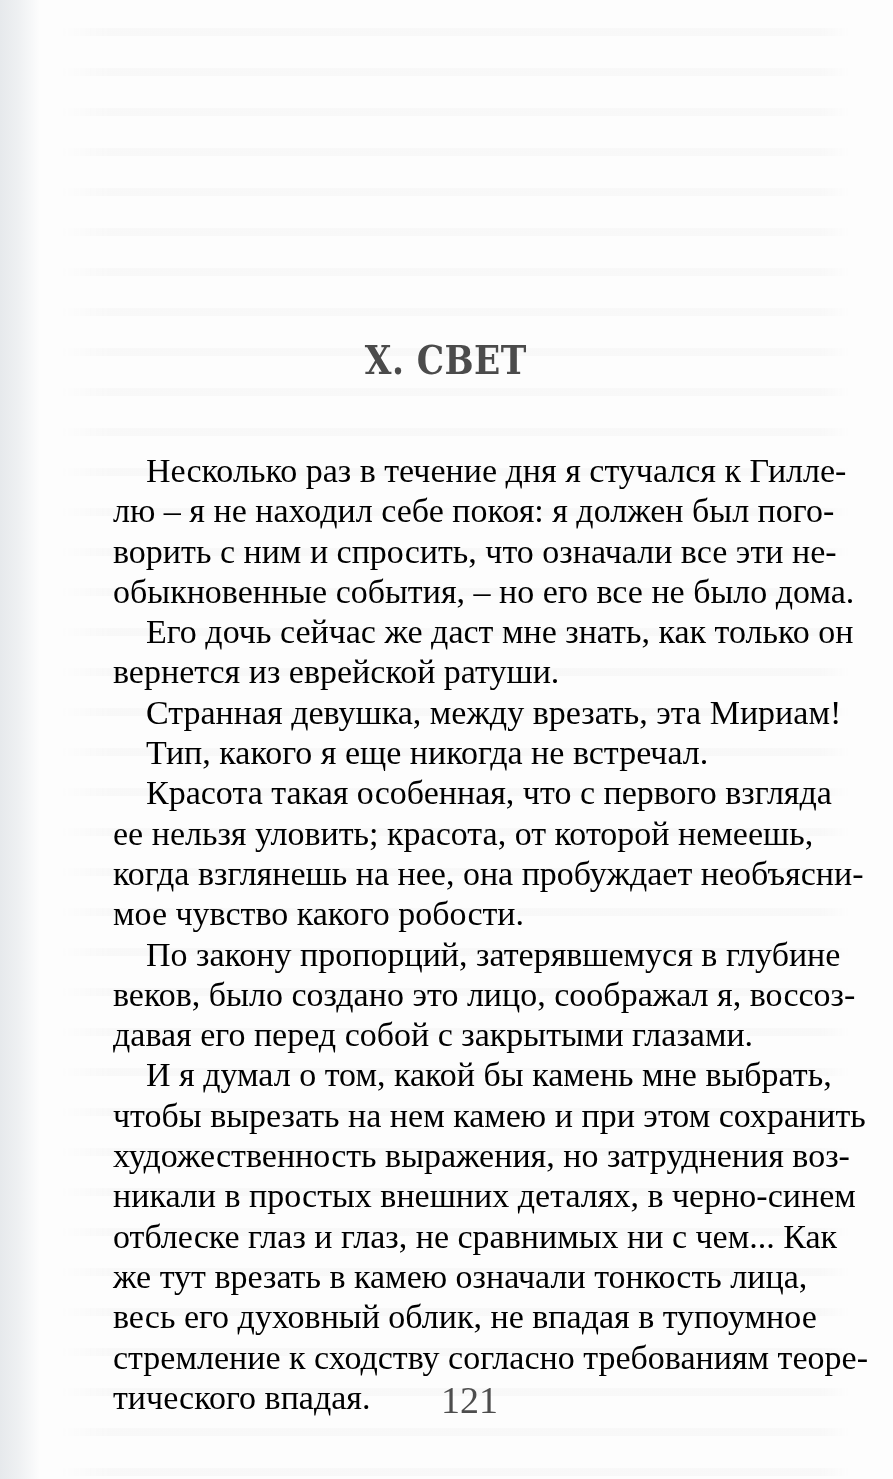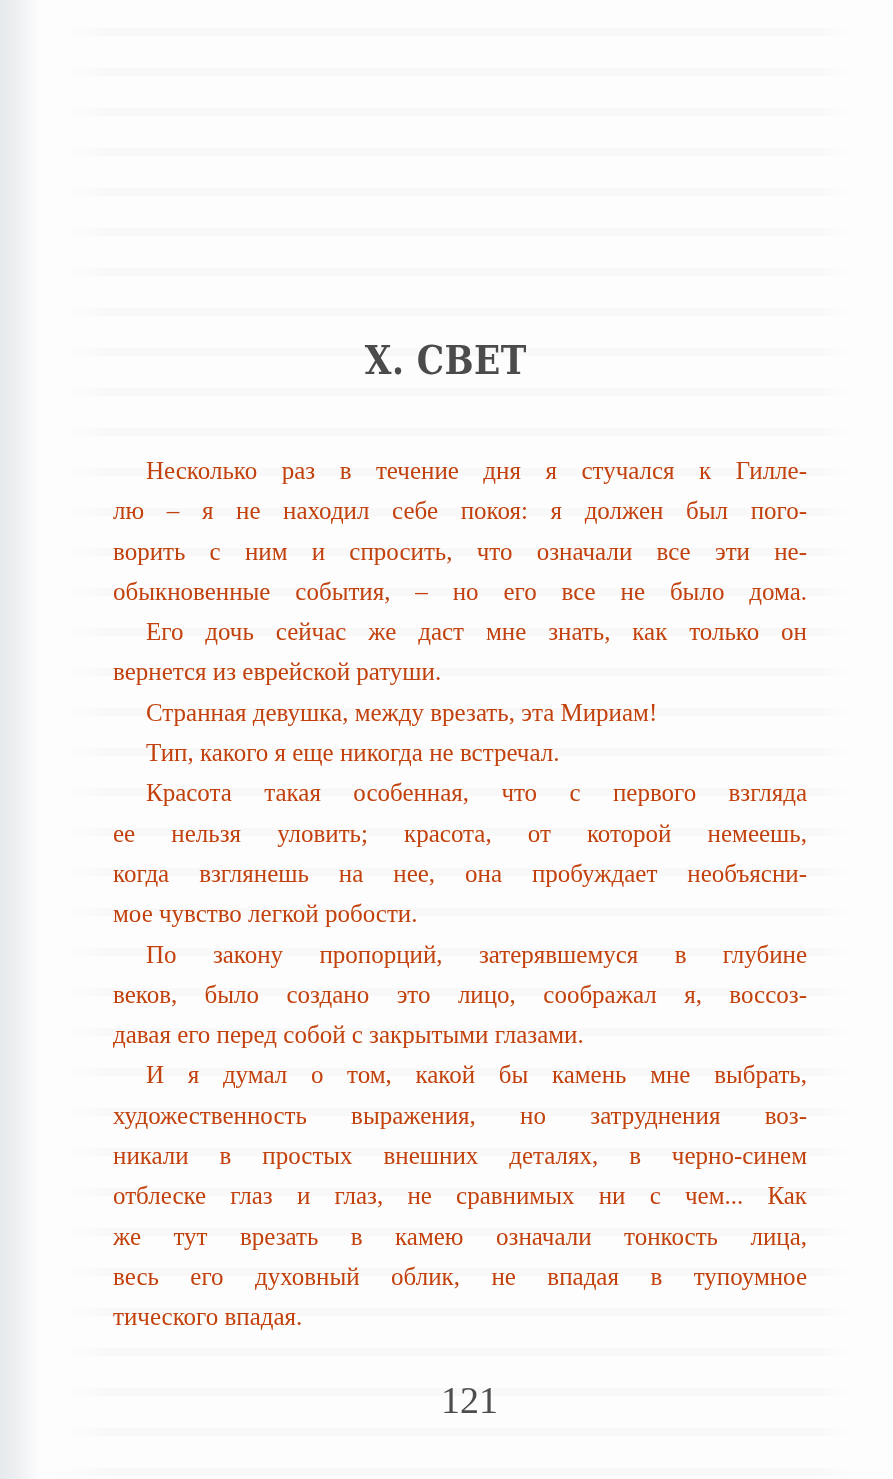--- a/index.html
+++ b/index.html
@@ -47,23 +47,23 @@
       color: #4b4b4b;
       margin: 0;
       transform: scaleX(0.86);
       transform-origin: 441px 0;
     }
     .text-block {
       position: absolute;
       left: 113px;
       top: 451px;
       width: 694px;
-      font-size: 25px;
+      font-size: 34px;
       line-height: 40.3px;
-      color: #c2410c;
+      color: #000000;
     }
     .line {
       display: block;
       white-space: nowrap;
       text-align: justify;
       text-align-last: justify;
       height: 40.3px;
       overflow: visible;
     }
     .line.last {
@@ -99,28 +99,30 @@
   <span class="line" style="padding-left:33px">Его дочь сейчас же даст мне знать, как только он</span>
   <span class="line last">вернется из еврейской ратуши.</span>
 
   <span class="line last" style="padding-left:33px">Странная девушка, между врезать, эта Мириам!</span>
 
   <span class="line last" style="padding-left:33px">Тип, какого я еще никогда не встречал.</span>
 
   <span class="line" style="padding-left:33px">Красота такая особенная, что с первого взгляда</span>
   <span class="line">ее нельзя уловить; красота, от которой немеешь,</span>
   <span class="line">когда взглянешь на нее, она пробуждает необъясни-</span>
-  <span class="line last">мое чувство легкой робости.</span>
+  <span class="line last">мое чувство какого робости.</span>
 
   <span class="line" style="padding-left:33px">По закону пропорций, затерявшемуся в глубине</span>
   <span class="line">веков, было создано это лицо, соображал я, воссоз-</span>
   <span class="line last">давая его перед собой с закрытыми глазами.</span>
 
   <span class="line" style="padding-left:33px">И я думал о том, какой бы камень мне выбрать,</span>
+  <span class="line">чтобы вырезать на нем камею и при этом сохранить</span>
   <span class="line">художественность выражения, но затруднения воз-</span>
   <span class="line">никали в простых внешних деталях, в черно-синем</span>
   <span class="line">отблеске глаз и глаз, не сравнимых ни с чем... Как</span>
   <span class="line">же тут врезать в камею означали тонкость лица,</span>
   <span class="line">весь его духовный облик, не впадая в тупоумное</span>
+  <span class="line">стремление к сходству согласно требованиям теоре-</span>
   <span class="line last">тического впадая.</span>
 </div>
 
 <div class="page-number">121</div>
 
 </body></html>

